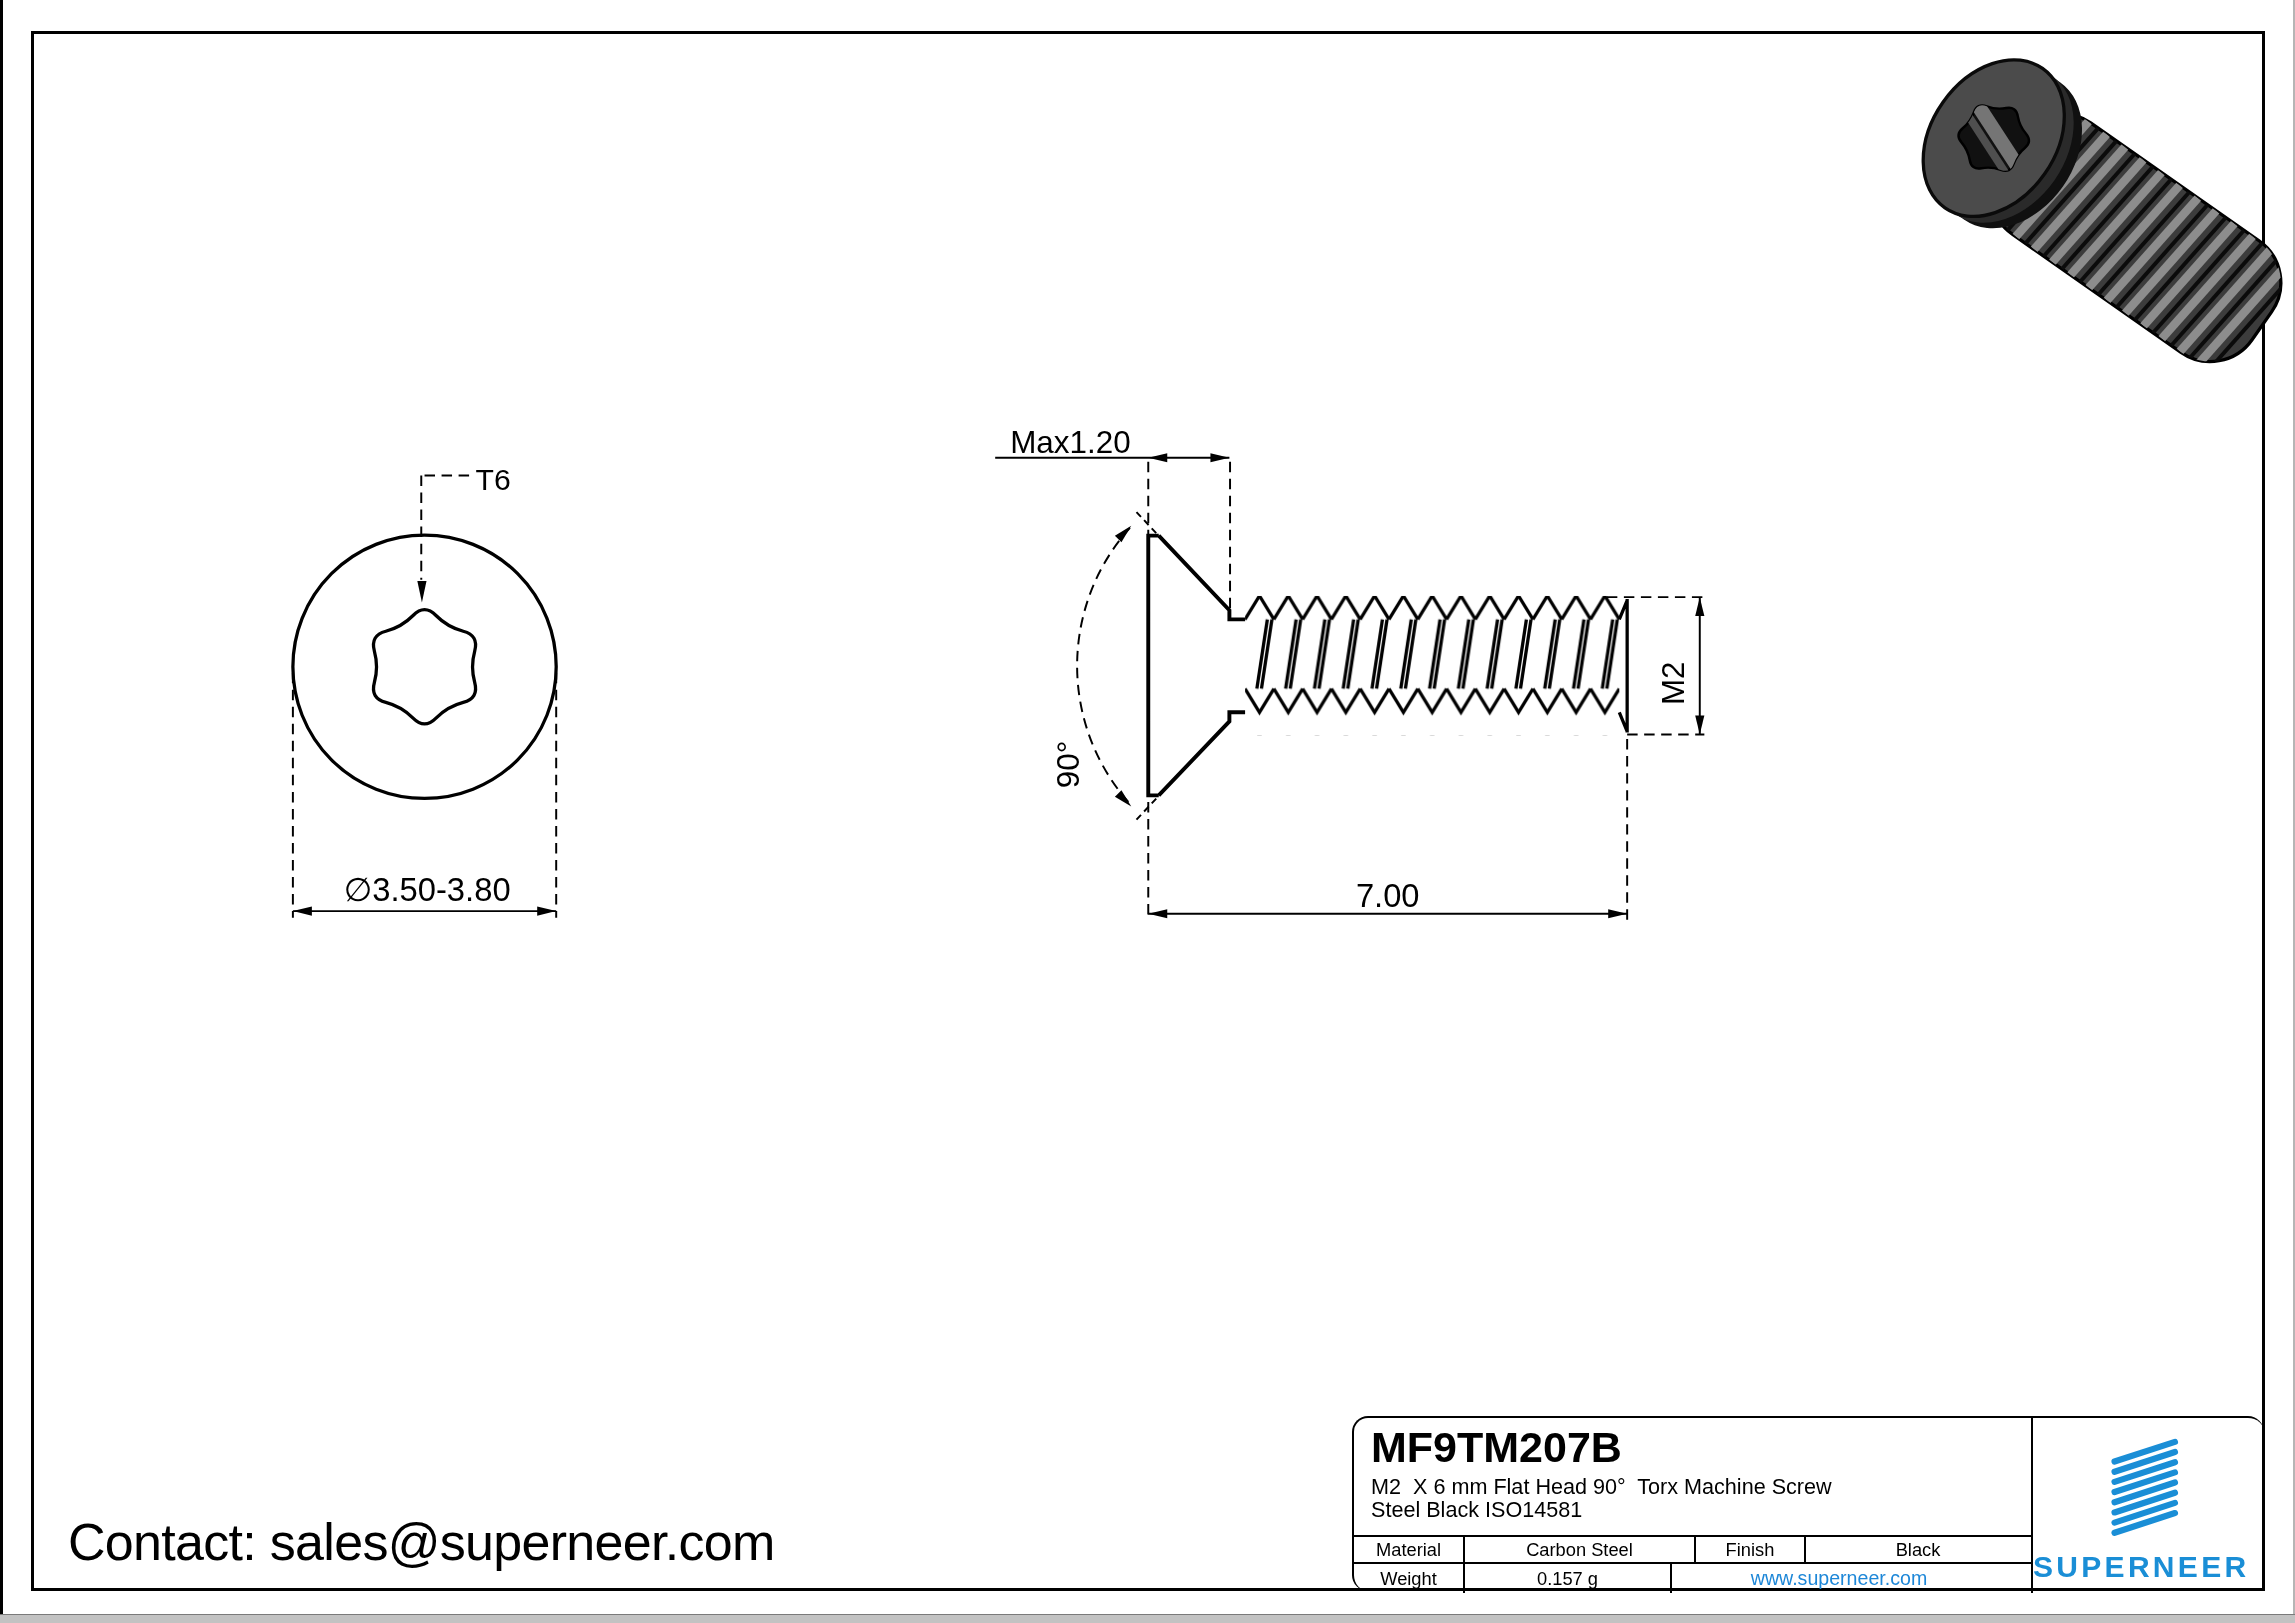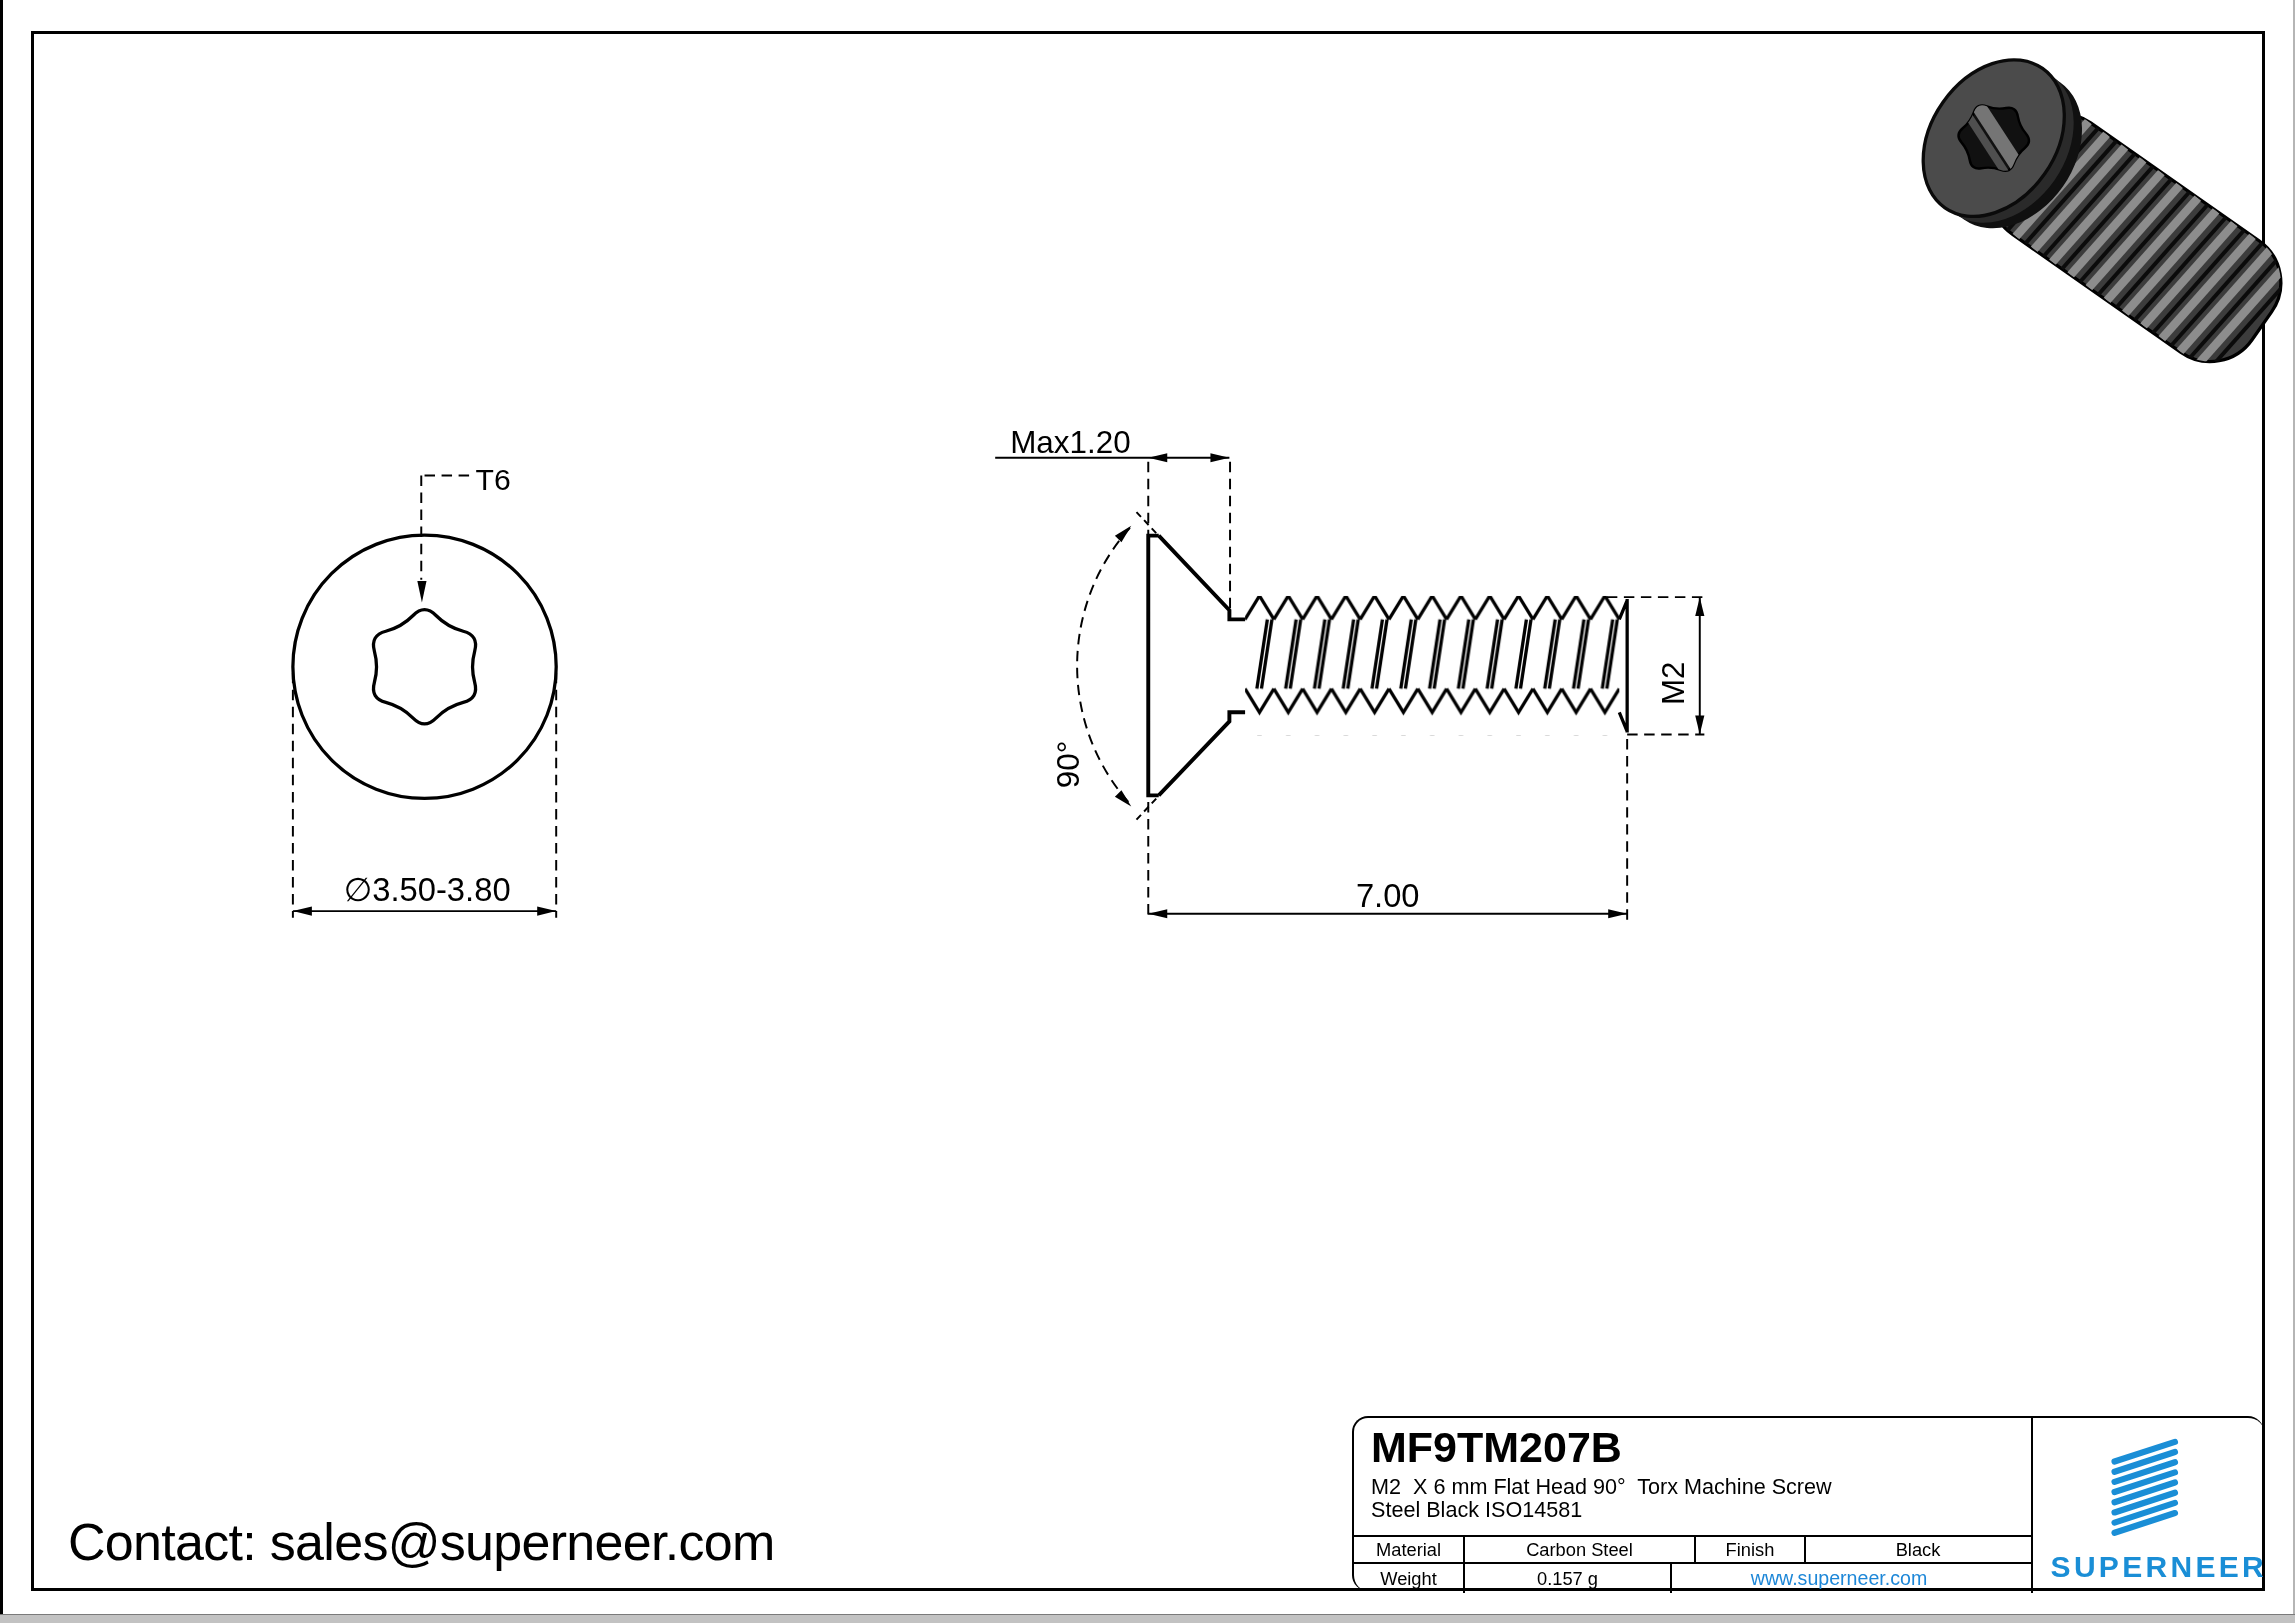--- a/index.html
+++ b/index.html
@@ -22,21 +22,21 @@
   #tb-desc2{top:81px;}
   .tb-row{position:absolute;left:0;width:677px;display:flex;border-top:2px solid #000;box-sizing:border-box;}
   #tb-row1{top:117px;height:27px;}
   #tb-row2{top:144px;height:31px;}
   .tb-cell{display:flex;align-items:center;justify-content:center;font-size:18.3px;
            box-sizing:border-box;height:100%;}
   .bl{border-left:2px solid #000;}
   #tb-logo{position:absolute;left:677px;top:0;width:236px;height:175px;
            border-left:2.6px solid #000;box-sizing:border-box;}
   #tb-logo svg{position:static;display:block;margin:15.7px auto 0;}
-  #brand{position:absolute;bottom:9.2px;width:100%;text-align:right;
+  #brand{position:absolute;bottom:9.2px;width:100%;text-align:left;
          font-size:30px;font-weight:bold;letter-spacing:3.3px;color:#1a8ed6;}
   .link{color:#1d87d8;}
 </style>
 </head>
 <body>
 
 <div id="page">
 
   <div id="frame"></div>
 

